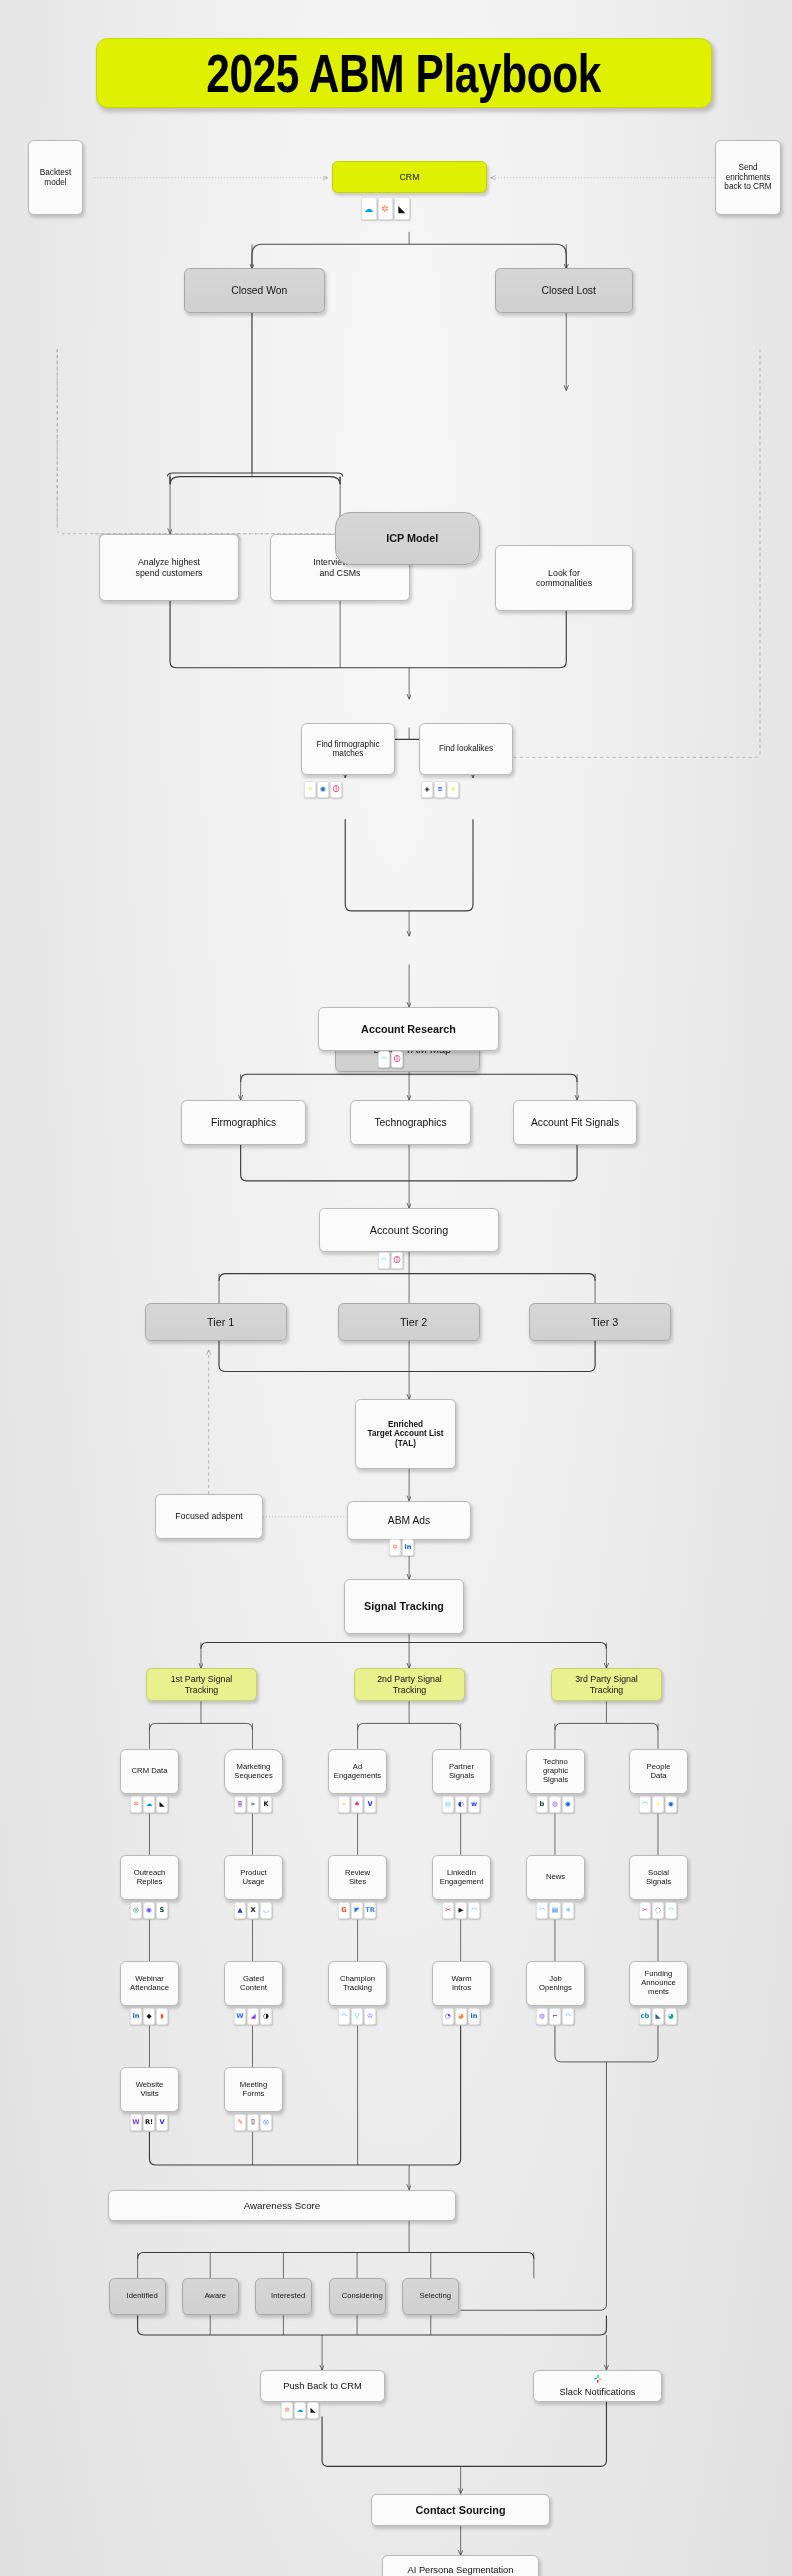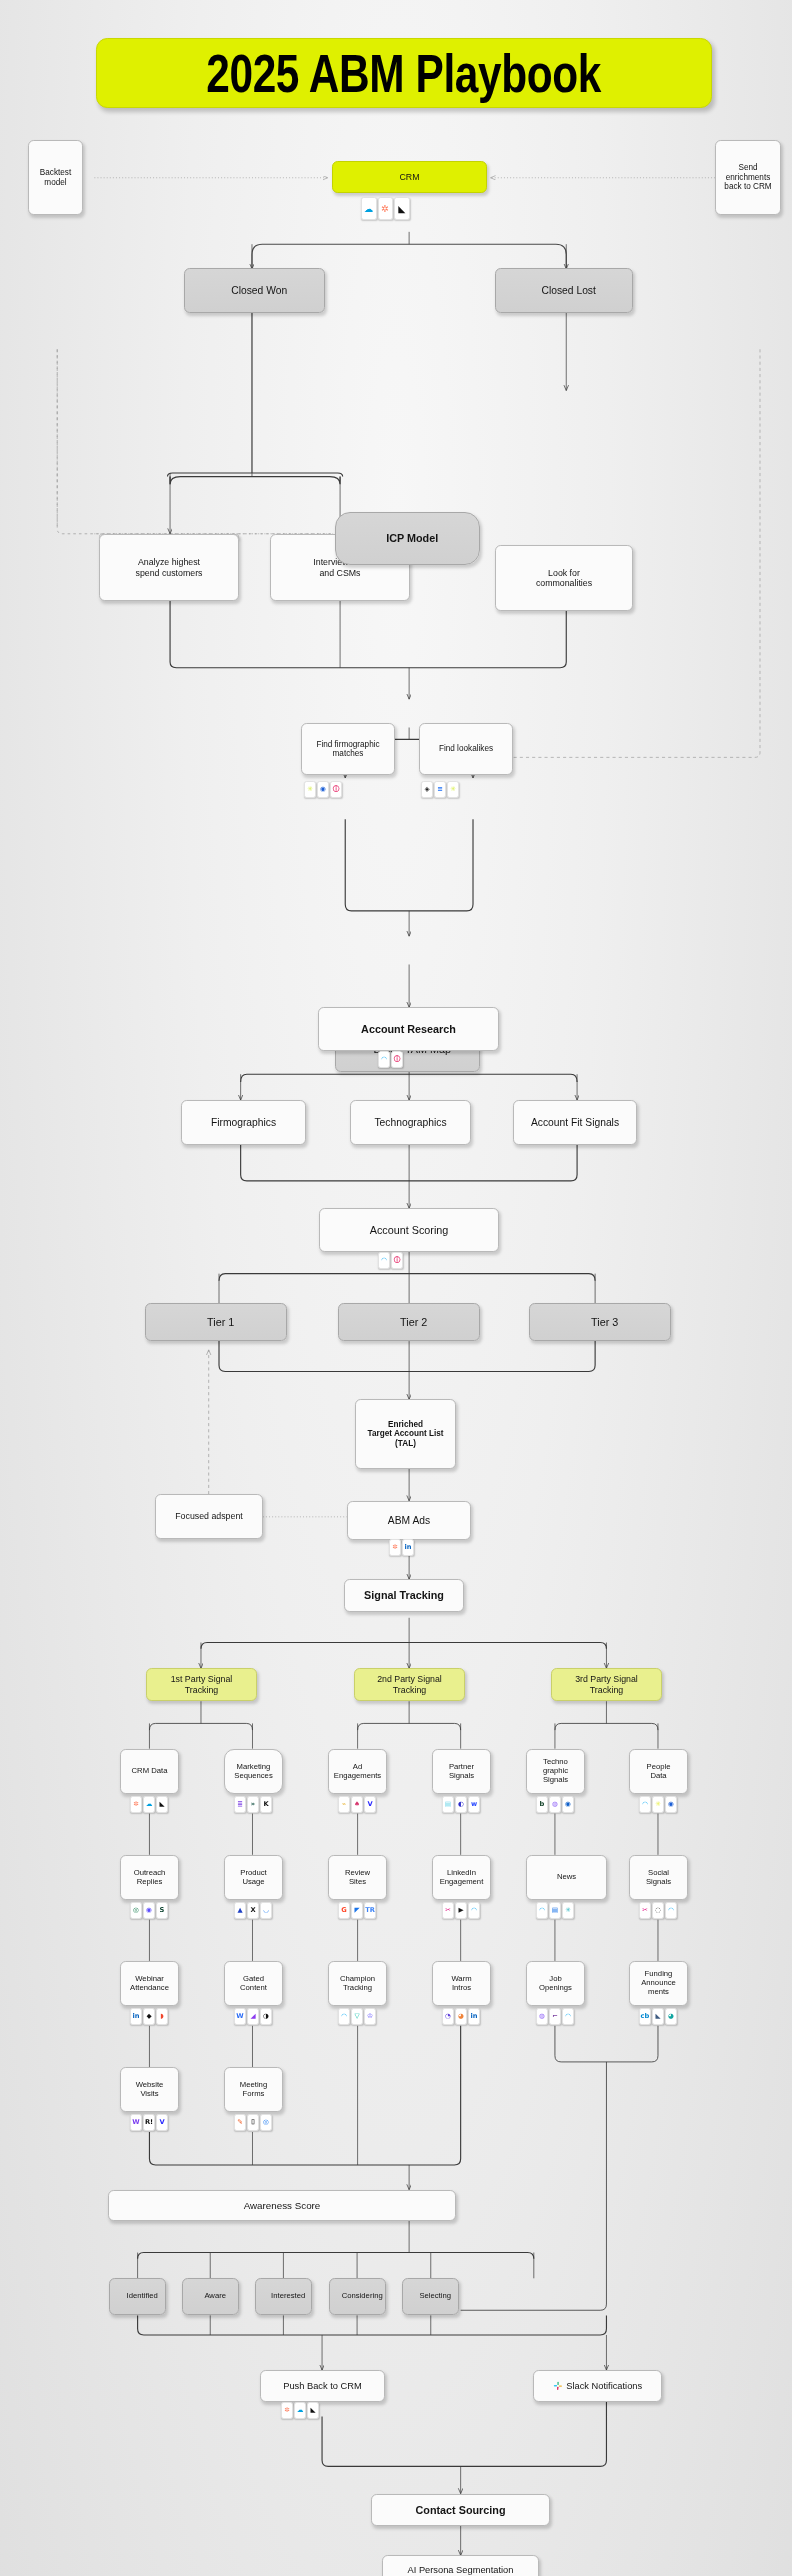--- a/index.html
+++ b/index.html
@@ -328,21 +328,21 @@
   <div class="node" style="left:347px;top:1501px;width:124px;height:39px;font-size:10.3px;">ABM Ads</div>
   <div class="iconstrip" style="left:389px;top:1539px;">
       <div class="appicon">
         <span class="glyph" style="color: rgb(255, 122, 89);">✲</span>
       </div>
       <div class="appicon">
         <span class="glyph" style="color: rgb(10, 102, 194);">in</span>
       </div>
     </div>
 
-  <div class="node bold" style="left:344px;top:1579px;width:120px;height:33px;font-size:10.8px;">Signal Tracking</div>
+  <div class="node bold" style="left:344px;top:1579px;width:120px;height:55px;font-size:10.8px;">Signal Tracking</div>
 
   <div class="node yellow" style="left:146px;top:1668px;width:111px;height:33px;font-size:8.8px;white-space:pre-line;">1st Party Signal
 Tracking</div>
   <div class="node yellow" style="left:354px;top:1668px;width:111px;height:33px;font-size:8.8px;white-space:pre-line;">2nd Party Signal
 Tracking</div>
   <div class="node yellow" style="left:551px;top:1668px;width:111px;height:33px;font-size:8.8px;white-space:pre-line;">3rd Party Signal
 Tracking</div>
 
   <div class="node" style="left:120px;top:1749px;width:59px;height:45px;font-size:7.7px;white-space:pre-line;">CRM Data</div>
   <div class="node" style="left:224px;top:1749px;width:59px;height:45px;font-size:7.7px;white-space:pre-line;border-radius:10px;">Marketing
@@ -425,21 +425,21 @@
     </div>
 
   <div class="node" style="left:120px;top:1855px;width:59px;height:45px;font-size:7.7px;white-space:pre-line;">Outreach
 Replies</div>
   <div class="node" style="left:224px;top:1855px;width:59px;height:45px;font-size:7.7px;white-space:pre-line;">Product
 Usage</div>
   <div class="node" style="left:328px;top:1855px;width:59px;height:45px;font-size:7.7px;white-space:pre-line;">Review
 Sites</div>
   <div class="node" style="left:432px;top:1855px;width:59px;height:45px;font-size:7.7px;white-space:pre-line;">LinkedIn
 Engagement</div>
-  <div class="node" style="left:526px;top:1855px;width:81px;height:45px;font-size:7.7px;white-space:pre-line;">News</div>
+  <div class="node" style="left:526px;top:1855px;width:59px;height:45px;font-size:7.7px;white-space:pre-line;">News</div>
   <div class="node" style="left:629px;top:1855px;width:59px;height:45px;font-size:7.7px;white-space:pre-line;">Social
 Signals</div>
 
   <div class="iconstrip" style="left:130px;top:1902px;">
       <div class="appicon">
         <span class="glyph" style="color: rgb(15, 122, 74);">◎</span>
       </div>
       <div class="appicon">
         <span class="glyph" style="color: rgb(91, 75, 255);">◉</span>
       </div>
@@ -625,21 +625,21 @@
         <span class="glyph" style="color: rgb(255, 122, 89);">✲</span>
       </div>
       <div class="appicon">
         <span class="glyph" style="color: rgb(0, 161, 224);">☁</span>
       </div>
       <div class="appicon">
         <span class="glyph" style="color: rgb(17, 17, 17);">◣</span>
       </div>
     </div>
 
-  <div class="node" style="left:533px;top:2370px;width:129px;height:32px;font-size:9.3px;gap:3.6px;">
+  <div class="node" style="left:533px;top:2370px;width:129px;height:32px;font-size:9.3px;gap:3.6px;flex-direction:column;">
     <span class="slk" style="display:inline-block;width:9.8px;height:9.8px;position:relative;">
       <svg viewBox="0 0 24 24" width="9.8" height="9.8">
         <rect x="2" y="10" width="8" height="3.2" rx="1.6" fill="#36c5f0"></rect>
         <rect x="10.8" y="2" width="3.2" height="8" rx="1.6" fill="#2eb67d"></rect>
         <rect x="14" y="10.8" width="8" height="3.2" rx="1.6" fill="#ecb22e"></rect>
         <rect x="10" y="14" width="3.2" height="8" rx="1.6" fill="#e01e5a"></rect>
       </svg>
     </span>
     <span>Slack Notifications</span>
   </div>

